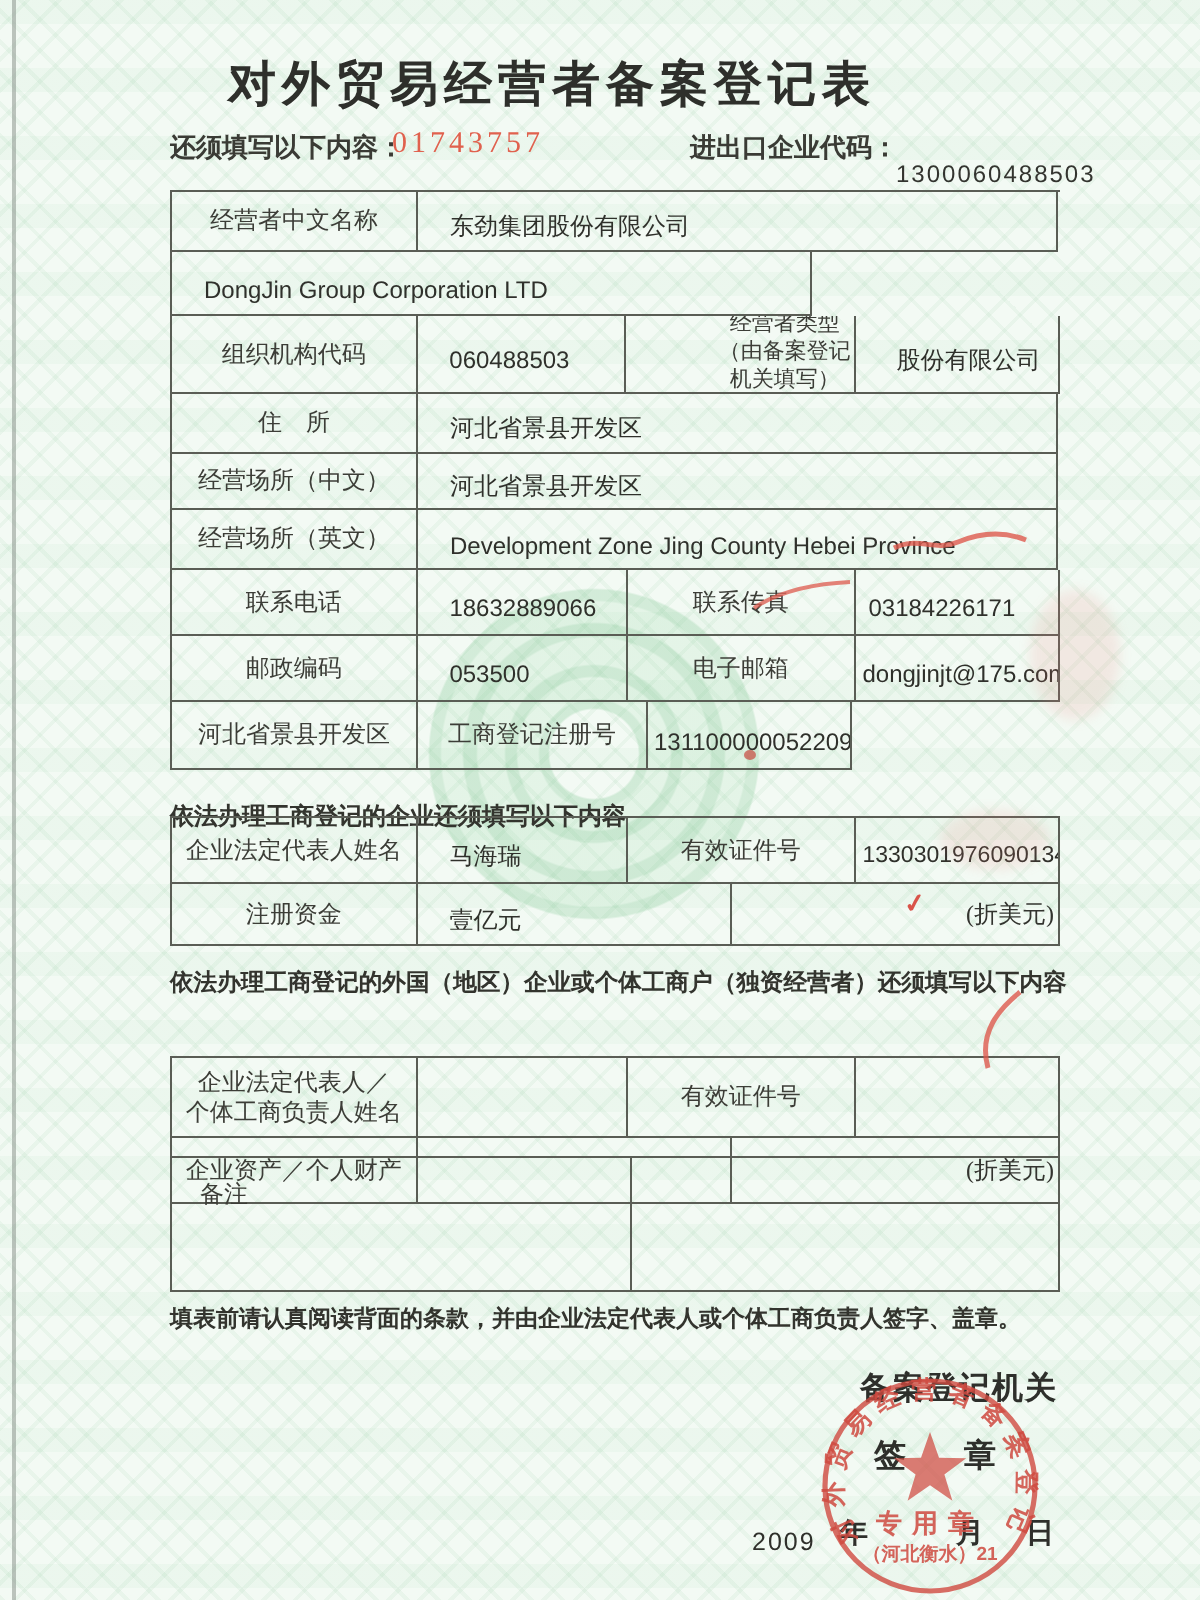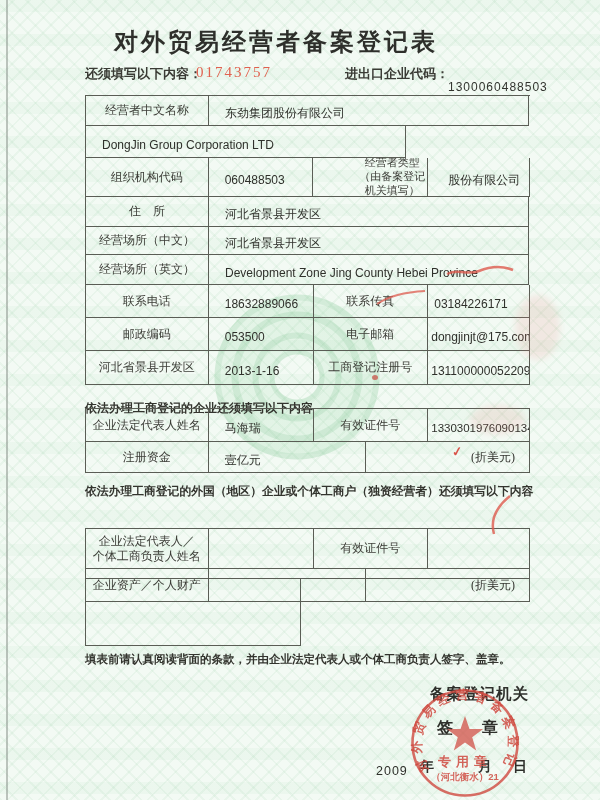--- a/index.html
+++ b/index.html
@@ -38,21 +38,21 @@
 
   .tbl { position:absolute; border-left:1px solid #5a5d55; border-top:1px solid #5a5d55; background:rgba(255,255,255,0.0); }
   .row { display:flex; }
   .cell { border-right:1px solid #5a5d55; border-bottom:1px solid #5a5d55;
     display:flex; align-items:center; font-size:12px; overflow:hidden; }
   .lab { justify-content:center; text-align:center; color:#3c3d37; }
   .lab2 { flex-direction:column; justify-content:center; line-height:1.25; font-size:11px; }
   .val { padding-left:16px; padding-top:6px; color:#2f302b; }
   .val2 { padding-left:6px; padding-top:6px; color:#2f302b; }
   .en { font-family:"Liberation Sans","DejaVu Sans",sans-serif; font-size:12px; }
-  .note-cell { justify-content:flex-end; padding-right:14px; position:relative; }
+  .note-cell { justify-content:flex-end; padding-right:2px; position:relative; }
   .sec-head { position:absolute; font-size:12px; font-weight:bold; color:#33342e; white-space:nowrap; }
   .remark-lab { align-items:flex-start; justify-content:flex-start; padding:10px 0 0 14px; }
   .foot-note { position:absolute; left:85px; top:652px; font-size:11.5px; font-weight:bold; color:#33342e; white-space:nowrap; }
 
   .auth-title { position:absolute; left:418px; top:684px; font-size:15.5px; font-weight:bold; letter-spacing:1px; color:#2e2f2b; z-index:3;margin-left:12px; }
   .sign-ch { position:absolute; font-size:16px; font-weight:bold; color:#2e2f2b; z-index:3; }
   .date-ch { position:absolute; font-size:14px; font-weight:bold; color:#2e2f2b; z-index:3; }
   .year-val { position:absolute; left:376px; top:764px; font-size:12.5px; letter-spacing:1px; color:#2f302b; z-index:3; }
 
   .stamp { position:absolute; left:398px; top:680px; z-index:5; }
@@ -111,21 +111,20 @@
       <div class="cell val2 en" style="width:102px;">03184226171</div>
     </div>
     <div class="row" style="height:33px;">
       <div class="cell lab" style="width:123px;">邮政编码</div>
       <div class="cell val en" style="width:105px;">053500</div>
       <div class="cell lab" style="width:115px;">电子邮箱</div>
       <div class="cell val2 en" style="width:102px;padding-left:3px;">dongjinjt@175.com</div>
     </div>
     <div class="row" style="height:34px;">
       <div class="cell lab" style="width:123px;">河北省景县开发区</div>
-      <div class="cell val en" style="width:105px;">2013-1-16</div>
       <div class="cell lab" style="width:115px;">工商登记注册号</div>
       <div class="cell val2 en" style="width:102px;padding-left:3px;">131100000052209</div>
     </div>
   </div>
 
   <div class="sec-head" style="left:85px;top:400px;">依法办理工商登记的企业还须填写以下内容</div>
 
   <div class="tbl" style="left:85px;top:408px;width:445px;">
     <div class="row" style="height:33px;">
       <div class="cell lab" style="width:123px;">企业法定代表人姓名</div>
@@ -158,20 +157,21 @@
       <div class="cell lab" style="width:123px;">企业资产／个人财产</div>
       <div class="cell val" style="width:158px;"></div>
       <div class="cell note-cell" style="width:164px;">
         <span>(折美元)</span>
       </div>
     </div>
   </div>
 
   <div class="tbl" style="left:85px;top:578px;width:445px;">
     <div class="row" style="height:67px;">
+      <div class="cell lab remark-lab" style="width:230px;">备注</div>
       <div class="cell" style="width:215px;"></div>
     </div>
   </div>
 
   <div class="foot-note">填表前请认真阅读背面的条款，并由企业法定代表人或个体工商负责人签字、盖章。</div>
 
   <div class="auth-title">备案登记机关</div>
   <div class="sign-ch" style="left:437px;top:718px;">签</div>
   <div class="sign-ch" style="left:482px;top:718px;">章</div>
   <div class="year-val en">2009</div>

